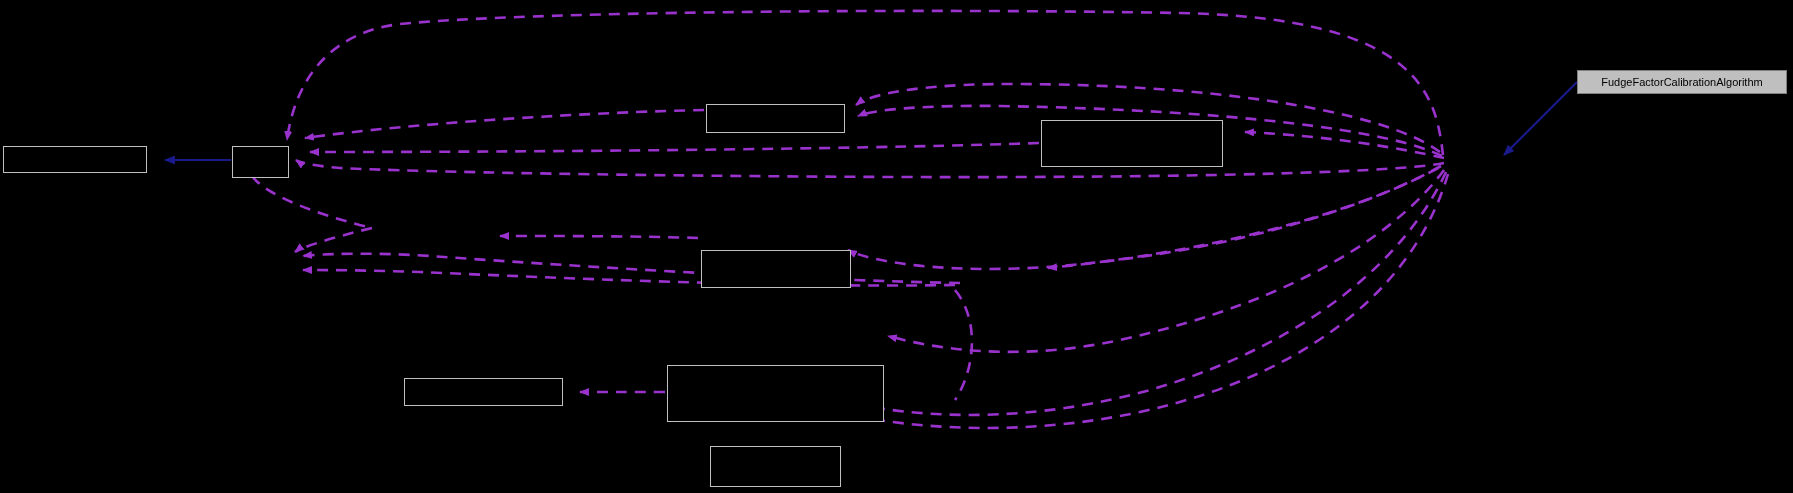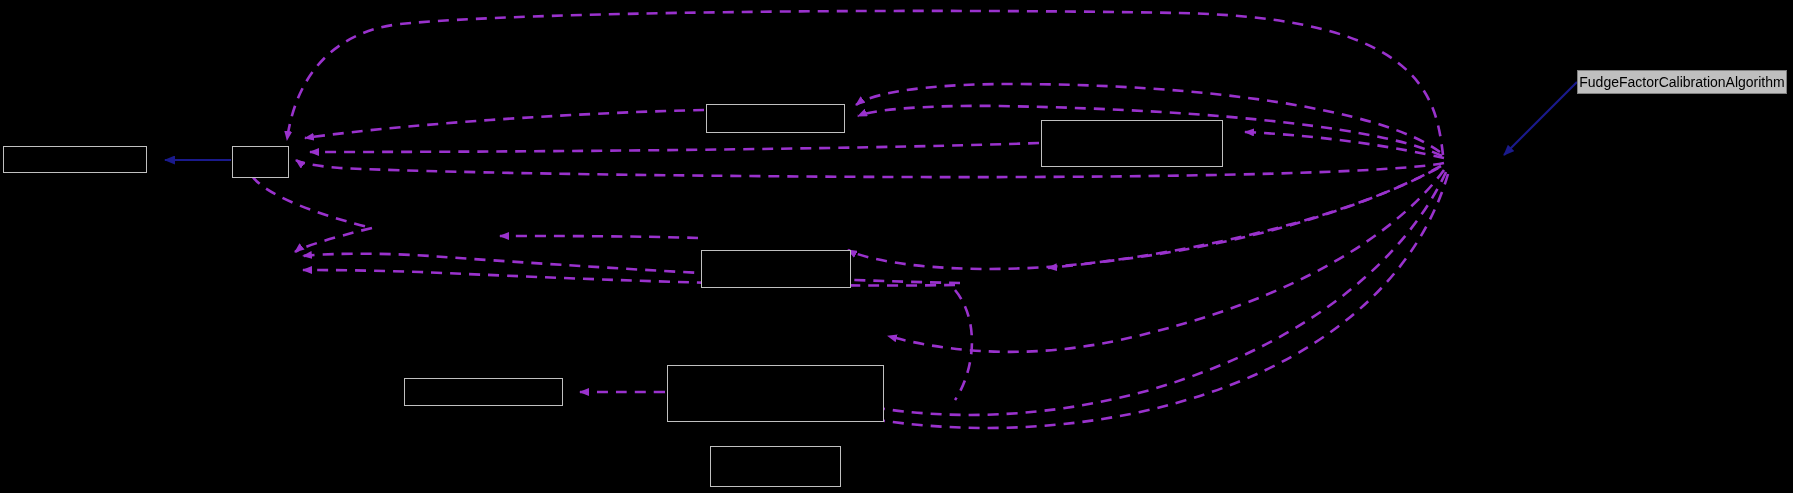--- a/index.html
+++ b/index.html
@@ -33,21 +33,21 @@
     justify-content: center;
     white-space: nowrap;
     overflow: hidden;
   }
   .graph-node.focus-node {
     background: #bfbfbf;
     border: 1px solid #808080;
   }
   .node-label {
     font-family: "Liberation Sans", sans-serif;
-    font-size: 14px;
+    font-size: 11px;
     line-height: 1;
     color: #000000;
     padding: 0 6px;
   }
   .focus-node .node-label {
     color: #000000;
   }
 </style>
 </head>
 <body>

